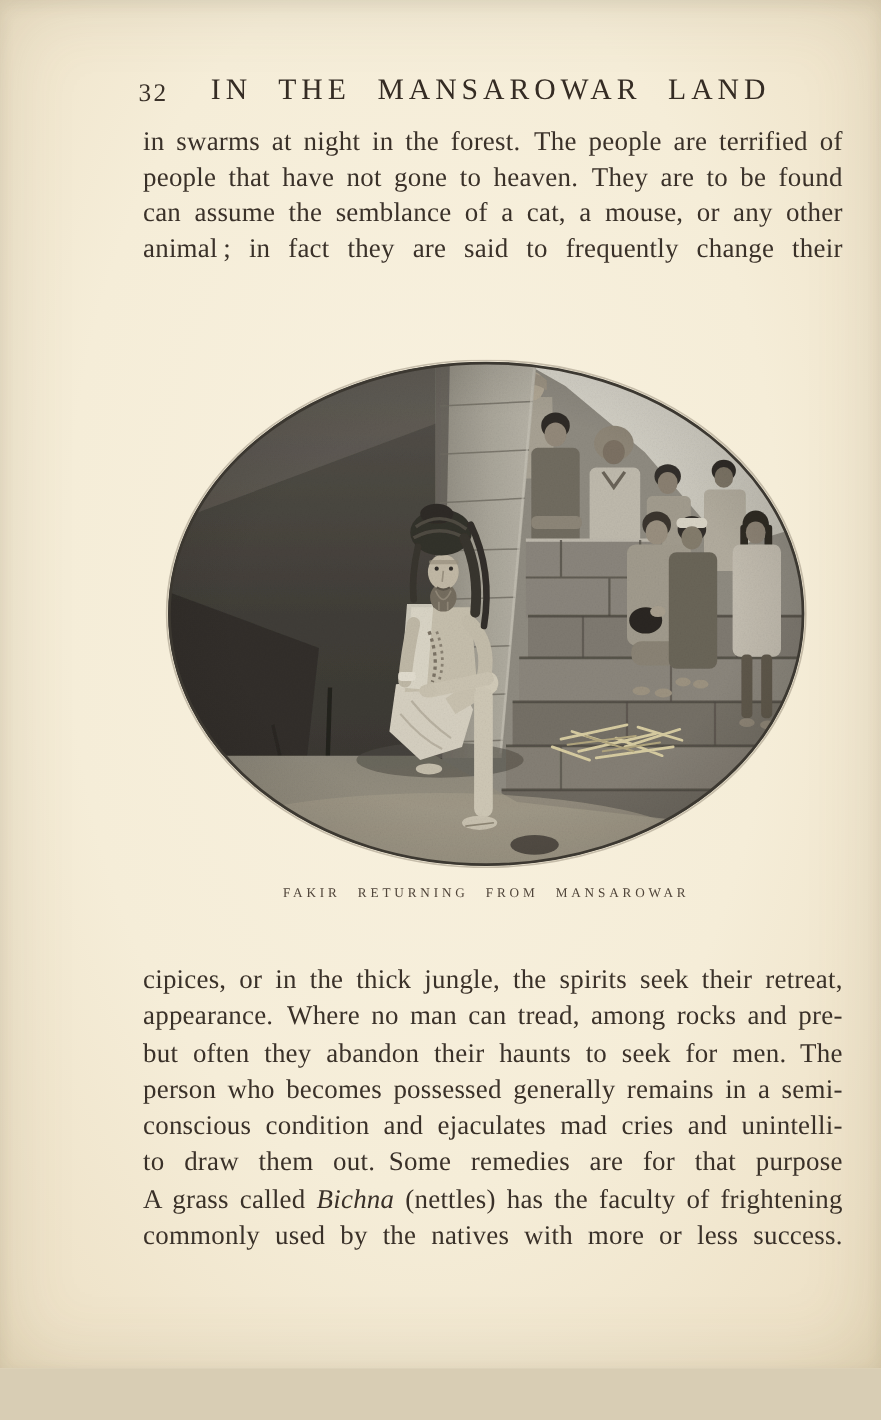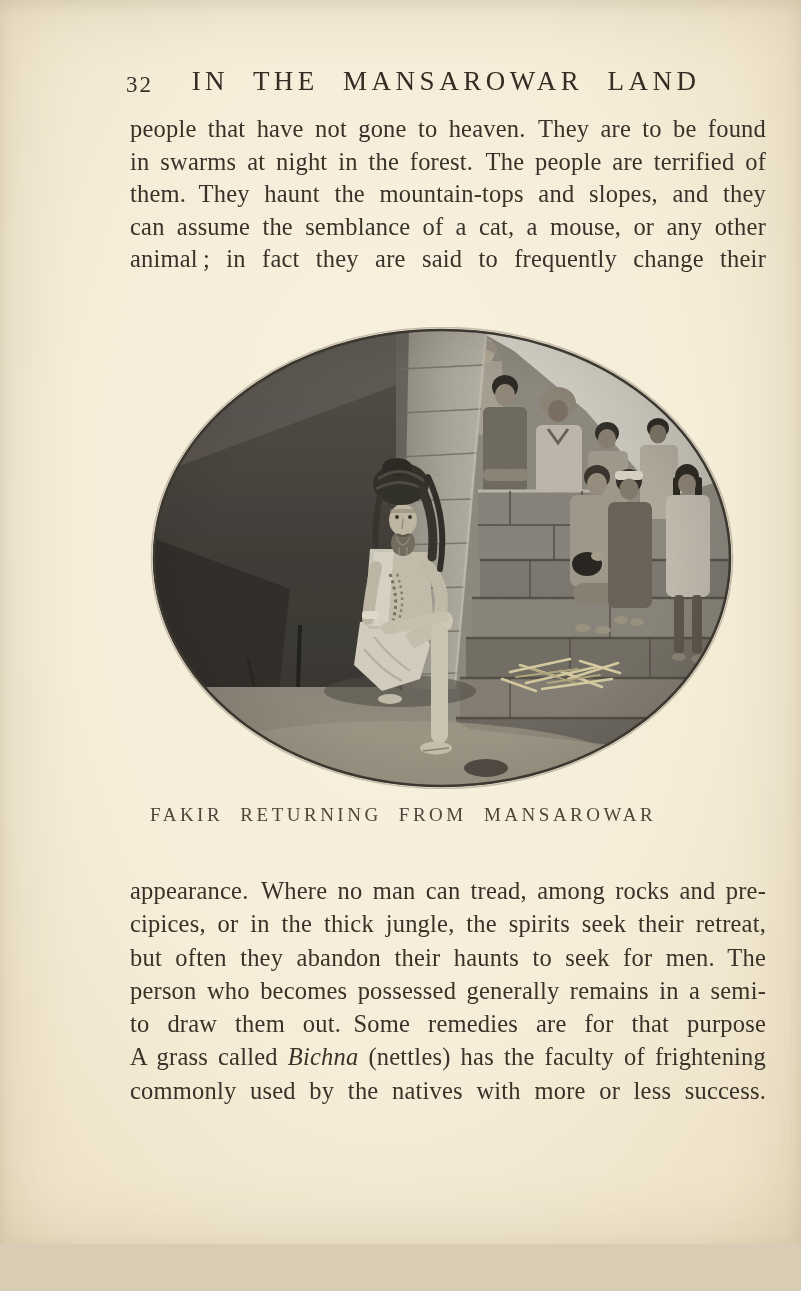--- a/index.html
+++ b/index.html
@@ -21,38 +21,37 @@
   .line {
     text-align:justify; text-align-last:justify;
     font-size:24.5px; line-height:32.6px; height:32.6px;
     letter-spacing:0.2px; word-spacing:2px; white-space:normal;
   }
   .para-bottom .line { line-height:33.3px; height:33.3px; }
   .line i { font-style:italic; }
   figure.photo { position:absolute; left:150px; top:327px; width:584px; margin:0; }
   figure.photo svg { display:block; width:584px; height:462px; }
   figcaption {
-    margin-top:15px; font-size:19px;
+    margin-top:15px; text-align:center; font-size:12px;
     letter-spacing:3.5px; word-spacing:9px; color:#50453a;
   }
 </style>
 </head>
 <body>
 
 <div class="page">
 
   <header class="running-head">
     <span class="page-num">32</span>
     <span class="head-title">IN THE MANSAROWAR LAND</span>
   </header>
 
   <div class="para para-top">
+    <div class="line">in swarms at night in the forest. The people are terrified of</div>
     <div class="line">people that have not gone to heaven. They are to be found</div>
-    <div class="line">in swarms at night in the forest. The people are terrified of</div>
-    <div class="line">them. They haunt the mountain-tops and slopes, and they</div>
     <div class="line">can assume the semblance of a cat, a mouse, or any other</div>
     <div class="line">animal ; in fact they are said to frequently change their</div>
   </div>
 
   <figure class="photo">
     <svg viewBox="0 0 584 462" role="img" aria-label="Fakir returning from Mansarowar">
       <defs>
         <clipPath id="ovalClip">
             <ellipse cx="292" cy="231" rx="289" ry="229"></ellipse>
           </clipPath>
@@ -234,22 +233,23 @@
         <rect width="584" height="462" filter="url(#grain)" opacity="0.15" style="mix-blend-mode:multiply"></rect>
       </g>
 
       <ellipse cx="292" cy="231" rx="288" ry="228" fill="none" stroke="#3c3831" stroke-width="2.5"></ellipse>
       <ellipse cx="292" cy="231" rx="290.5" ry="230.5" fill="none" stroke="#6b5f4c" stroke-width="1.5" opacity="0.35"></ellipse>
     </svg>
     <figcaption>FAKIR RETURNING FROM MANSAROWAR</figcaption>
   </figure>
 
   <div class="para para-bottom">
+    <div class="line">cipices, or in the thick jungle, the spirits seek their retreat,</div>
     <div class="line">appearance. Where no man can tread, among rocks and pre-</div>
-    <div class="line">cipices, or in the thick jungle, the spirits seek their retreat,</div>
     <div class="line">but often they abandon their haunts to seek for men. The</div>
     <div class="line">person who becomes possessed generally remains in a semi-</div>
+    <div class="line">conscious condition and ejaculates mad cries and unintelli-</div>
     <div class="line">to draw them out. Some remedies are for that purpose</div>
     <div class="line"><span>A grass called </span><i>Bichna</i><span> (nettles) has the faculty of frightening</span></div>
     <div class="line">commonly used by the natives with more or less success.</div>
   </div>
 
 </div>
 
 </body></html>

